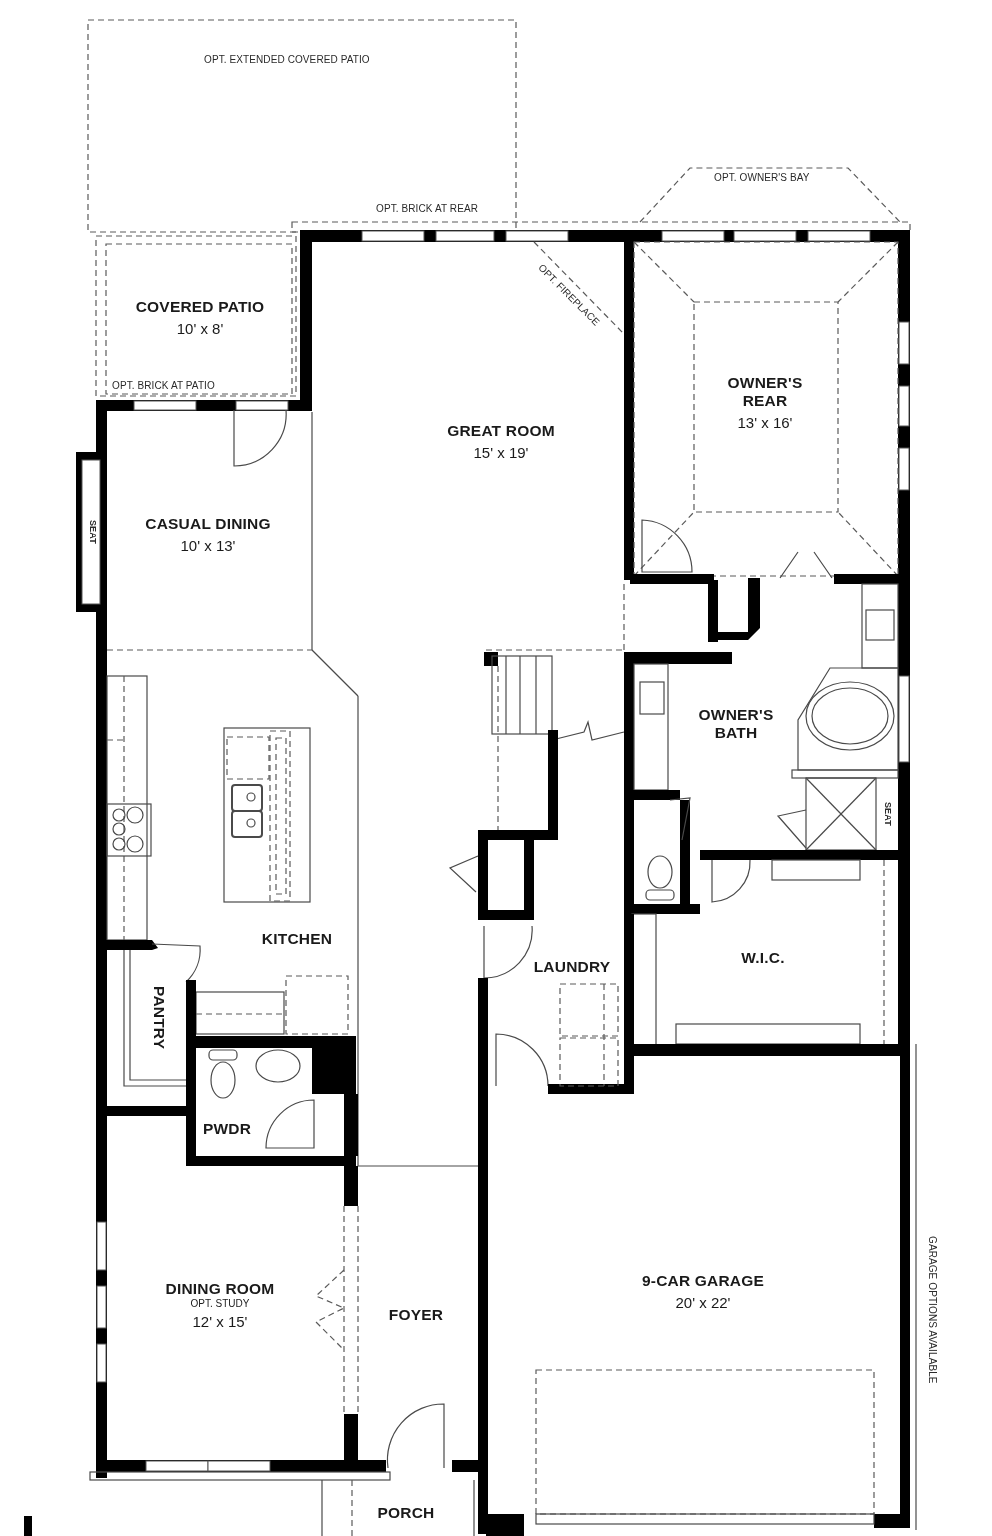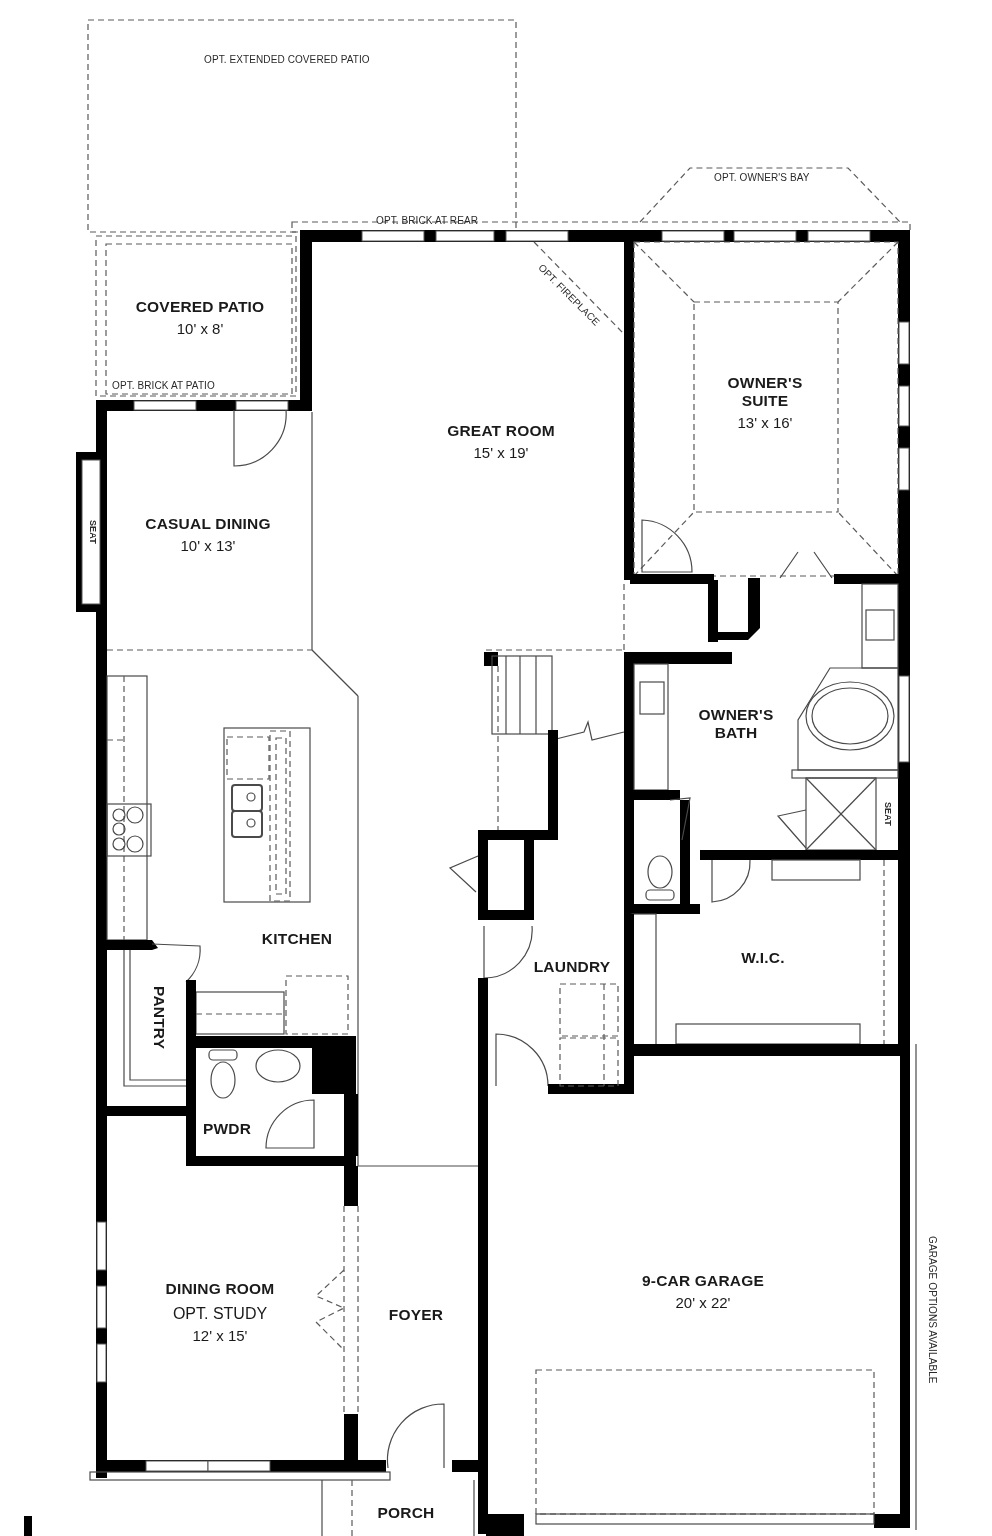--- a/index.html
+++ b/index.html
@@ -1,21 +1,21 @@
 <!DOCTYPE html>
 <html><head>
 <meta charset="utf-8">
 <style>
   html, body { margin: 0; padding: 0; background: #ffffff; }
   body { width: 992px; height: 1536px; overflow: hidden; position: relative; font-family: "Liberation Sans", "DejaVu Sans", sans-serif; }
   svg { position: absolute; left: 0; top: 0; }
   .lbl { position: absolute; color: #1a1a1a; text-align: center; white-space: nowrap; transform: translateX(-50%); line-height: 1.15; }
   .room-name { font-weight: bold; font-size: 15.5px; letter-spacing: 0.2px; }
   .room-dim { font-size: 15px; margin-top: 4px; }
-  .room-sub { font-size: 16px; margin-top: 7px; }
+  .room-sub { font-size: 10px; margin-top: 0; }
   .note { position: absolute; font-size: 10px; color: #2a2a2a; white-space: nowrap; letter-spacing: 0.1px; }
   .rot90 { transform-origin: 0 0; transform: rotate(90deg); }
   .rotn45 { transform-origin: 0 0; transform: rotate(45deg); }
   .wall { fill: #000; }
   .thin { stroke: #4a4a4a; stroke-width: 1.2; fill: none; }
   .dash { stroke: #5a5a5a; stroke-width: 1.2; fill: none; stroke-dasharray: 6 4; }
   .win { fill: #fff; stroke: #555; stroke-width: 1; }
 </style>
 </head>
 <body>
@@ -207,21 +207,21 @@
 <div class="lbl" style="left:200px; top:298px;">
   <div class="room-name">COVERED PATIO</div>
   <div class="room-dim">10' x 8'</div>
 </div>
 <div class="lbl" style="left:465px; top:422px;margin-left:36px;">
   <div class="room-name">GREAT ROOM</div>
   <div class="room-dim">15' x 19'</div>
 </div>
 <div class="lbl" style="left:765px; top:374px;">
   <div class="room-name">OWNER'S</div>
-  <div class="room-name">SUITE</div>
+  <div class="room-name">REAR</div>
   <div class="room-dim">13' x 16'</div>
 </div>
 <div class="lbl" style="left:208px; top:515px;">
   <div class="room-name">CASUAL DINING</div>
   <div class="room-dim">10' x 13'</div>
 </div>
 <div class="lbl" style="left:736px; top:706px;">
   <div class="room-name">OWNER'S</div>
   <div class="room-name">BATH</div>
 </div>
@@ -251,18 +251,18 @@
 <div class="lbl" style="left:703px; top:1272px;">
   <div class="room-name">9-CAR GARAGE</div>
   <div class="room-dim">20' x 22'</div>
 </div>
 <div class="lbl" style="left:406px; top:1504px;">
   <div class="room-name">PORCH</div>
 </div>
 
 <div class="note" style="left:204px; top:30px;margin-top:24px;">OPT. EXTENDED COVERED PATIO</div>
 <div class="note" style="left:714px; top:172px;">OPT. OWNER'S BAY</div>
-<div class="note" style="left:376px; top:203px;margin-top:12px;">OPT. BRICK AT REAR</div>
+<div class="note" style="left:376px; top:203px;">OPT. BRICK AT REAR</div>
 <div class="note" style="left:112px; top:380px;">OPT. BRICK AT PATIO</div>
 <div class="note rotn45" style="left:544px; top:262px;">OPT. FIREPLACE</div>
 <div class="note rot90" style="left:98px; top:520px; font-weight:bold; font-size:9px;">SEAT</div>
 <div class="note rot90" style="left:893px; top:802px; font-weight:bold; font-size:9px;">SEAT</div>
 <div class="note rot90" style="left:938px; top:1236px; font-size:10px;">GARAGE OPTIONS AVAILABLE</div>
 
 </body></html>

